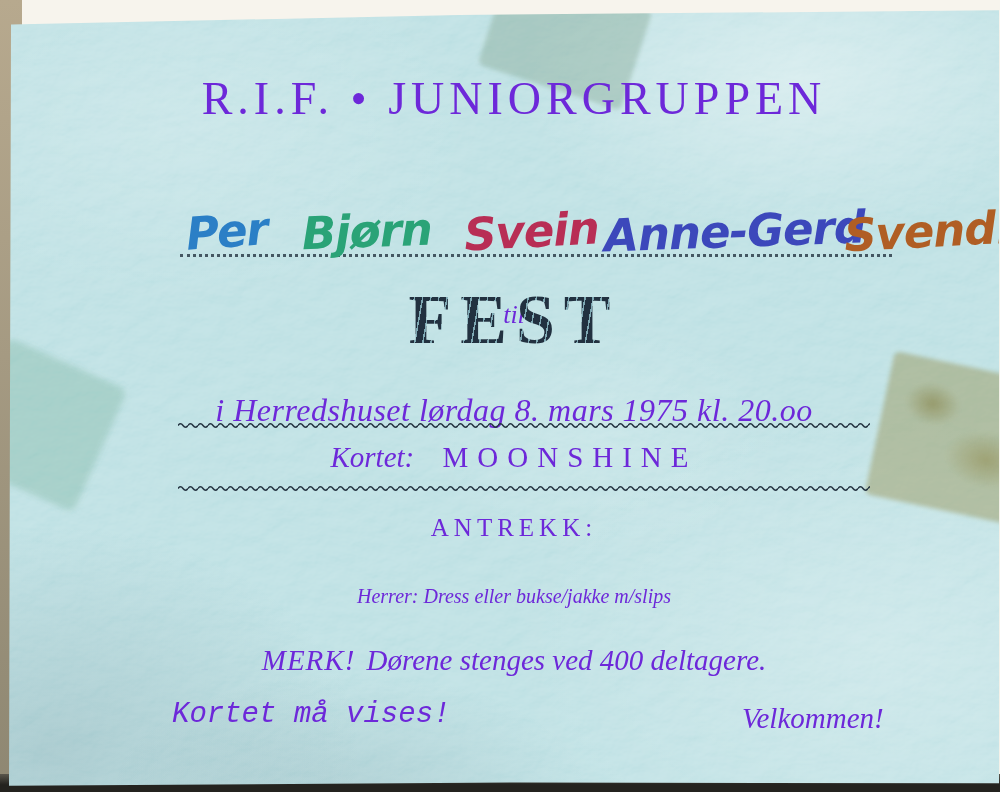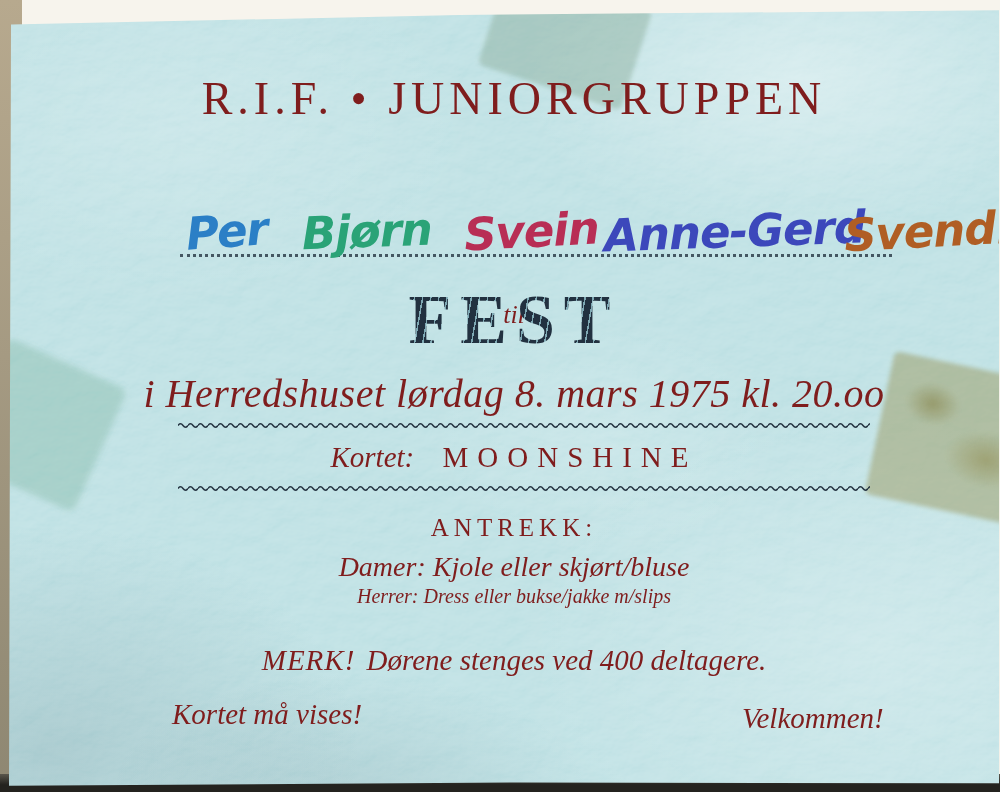--- a/index.html
+++ b/index.html
@@ -55,21 +55,21 @@
   }
   .tape-right {
     left: 878px; top: 366px; width: 160px; height: 146px;
     background:
       radial-gradient(40px 30px at 30% 30%, rgba(120,110,40,.45), transparent 70%),
       radial-gradient(60px 40px at 70% 60%, rgba(130,118,45,.40), transparent 70%),
       rgba(146,135,62,.40);
     transform: rotate(12deg); border-radius: 6px; filter: blur(2px);
   }
   
-  .print { position: absolute; color: #7f1d1d; }
+  .print { position: absolute; color: #6d28d9; }
   .centered { left: 32px; right: 4px; text-align: center; }
   .title {
     top: 72px; font-size: 46px; letter-spacing: 5px; font-weight: 400;
   }
   .innbyr { top: 142px; font-size: 26px; font-style: italic; }
   .dotted-line {
     position: absolute; left: 180px; width: 712px; top: 222px; height: 32px;
     border-bottom: 3px dotted rgba(36,51,65,.8);
   }
   .names { position: absolute; left: 180px; right: 0; top: 184px; height: 78px; }
@@ -78,32 +78,32 @@
     font-family: "DejaVu Sans", sans-serif;
     font-style: italic; font-weight: 700; font-size: 45px;
     letter-spacing: -1px; white-space: nowrap;
   }
   .til { top: 264px; font-size: 26px; font-style: italic; margin-top: 36px; }
   .fest {
     top: 280px; font-size: 70px; font-weight: 700; letter-spacing: 9px;
     background: repeating-linear-gradient(100deg, #223140 0 3px, #7fa9b4 3px 4.5px, #223140 4.5px 8px);
     -webkit-background-clip: text; background-clip: text; color: transparent;
   }
-  .dateline { top: 370px; font-size: 40px; font-style: italic; letter-spacing: .5px; }
+  .dateline { top: 392px; font-size: 32px; font-style: italic; letter-spacing: .5px; }
   .wavy { position: absolute; left: 178px; width: 692px; height: 9px; }
   .wavy1 { top: 421px; } .wavy2 { top: 484px; }
   .musikk { top: 441px; font-size: 29px; }
   .musikk .lbl { font-style: italic; }
   .musikk .val { letter-spacing: 9px; margin-left: 21px; }
   .antrekk { top: 514px; font-size: 25px; letter-spacing: 5px; }
   .damer  { top: 551px; font-size: 28px; font-style: italic; }
   .herrer { top: 585px; font-size: 20px; font-style: italic; }
   .merk { top: 644px; font-size: 29px; font-style: italic; }
   .merk .lbl { letter-spacing: 1px; margin-right: 4px; }
-  .kortet { left: 172px; top: 698px; font-size: 29px; font-style: italic; }
+  .kortet { left: 172px; top: 698px; font-size: 29px; font-style: italic; font-family: Liberation Mono, monospace; }
   .velkommen { left: 742px; top: 702px; font-size: 29px; font-style: italic; }
 </style>
 </head>
 <body>
 
 <div class="bg-top"></div>
 <div class="bg-left"></div>
 <div class="bg-bottom"></div>
 
 <div class="card" style="background-color: rgb(169, 214, 218); color: rgb(36, 51, 65);">
@@ -156,21 +156,20 @@
     <rect width="100%" height="100%" fill="url(#wavepat)"></rect>
   </svg>
 
   <div class="print centered musikk">
     <span class="lbl">Kortet:</span>
     <span class="val">MOONSHINE</span>
   </div>
 
   <div class="print centered antrekk">ANTREKK:</div>
 
-  <div class="print centered damer">Damer: Kjole eller skjørt/bluse</div>
 
   <div class="print centered herrer">Herrer: Dress eller bukse/jakke m/slips</div>
 
   <div class="print centered merk">
     <span class="lbl">MERK!</span>
     <span>Dørene stenges ved 400 deltagere.</span>
   </div>
 
   <div class="print kortet">Kortet må vises!</div>
 

